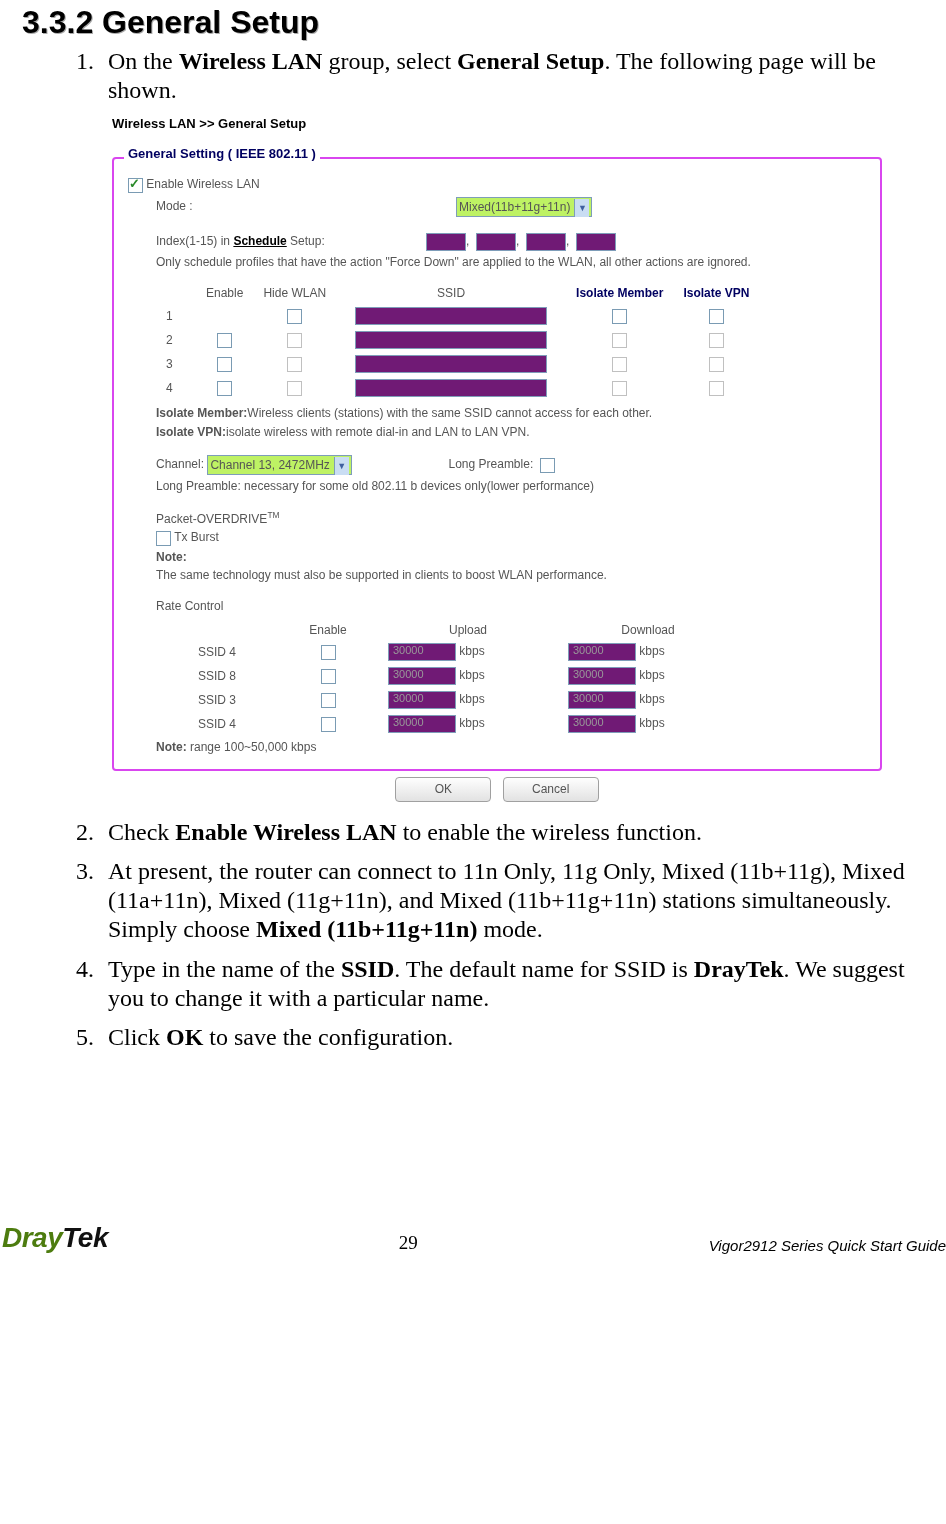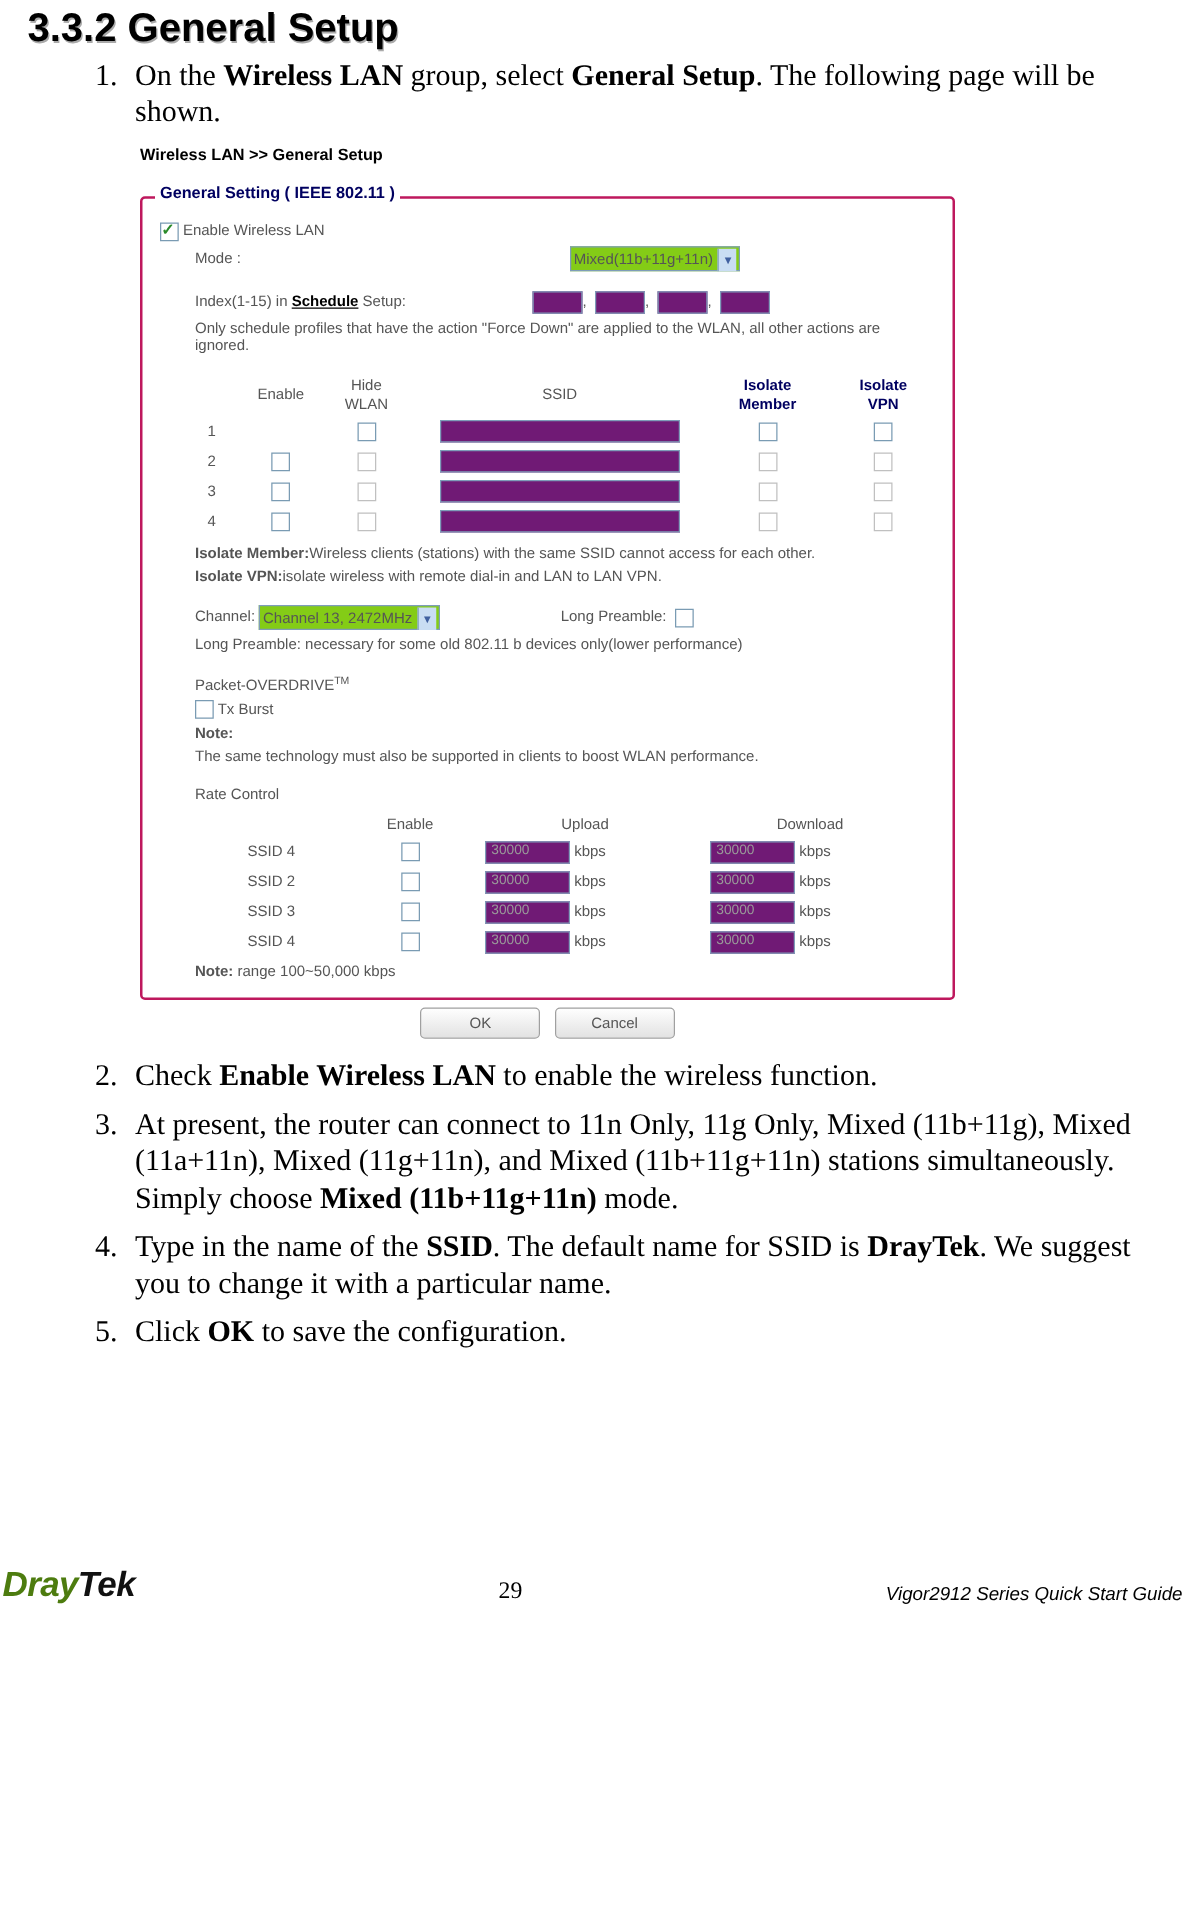--- a/index.html
+++ b/index.html
@@ -30,35 +30,35 @@
   ol.steps li {
     margin-bottom: 10px;
     padding-left: 8px;
     line-height: 1.22;
   }
   ol.steps li b { font-weight: bold; }
   .screenshot-wrap {
     margin-left: 4px;
     margin-top: 10px;
     margin-bottom: 16px;
-    width: 652px;
+    width: 770px;
   }
   .shot {
     font-family: Verdana, Arial, sans-serif;
     font-size: 12px;
     color: #555;
   }
   .shot .breadcrumb {
     color: #000;
     font-weight: bold;
     font-size: 13px;
     margin-bottom: 26px;
   }
   .panel {
-    border: 2px solid #be185d;
+    border: 2px solid #d946ef;
     border-radius: 4px;
     margin-top: 4px;
     position: relative;
     padding: 14px 14px 10px 14px;
   }
   .panel-title {
     position: absolute;
     top: -13px;
     left: 10px;
     background: #fff;
@@ -87,21 +87,21 @@
   }
   .checkbox.disabled { border-color: #c0c0c0; }
   .row { margin: 4px 0; }
   .indent { margin-left: 28px; }
   .select {
     display: inline-block;
     border: 1px solid #7e9db9;
     font-size: 12px;
     height: 18px;
     line-height: 18px;
-    background: #84cc16;
+    background: #bef264;
     color: #000;
     padding: 0 2px;
     vertical-align: middle;
   }
   .select .arrow {
     display: inline-block;
     background: #c9ddf3;
     border-left: 1px solid #7e9db9;
     width: 14px;
     text-align: center;
@@ -296,21 +296,21 @@
               <div class="td" style="width:160px;">Upload</div>
               <div class="td" style="width:160px;">Download</div>
             </div>
             <div class="tr">
               <div class="td left">SSID 4</div>
               <div class="td"><span class="checkbox"></span></div>
               <div class="td left"><span class="txt rate">30000</span> <span>kbps</span></div>
               <div class="td left"><span class="txt rate">30000</span> <span>kbps</span></div>
             </div>
             <div class="tr">
-              <div class="td left">SSID 2</div>
+              <div class="td left">SSID 8</div>
               <div class="td"><span class="checkbox"></span></div>
               <div class="td left"><span class="txt rate">30000</span> <span>kbps</span></div>
               <div class="td left"><span class="txt rate">30000</span> <span>kbps</span></div>
             </div>
             <div class="tr">
               <div class="td left">SSID 3</div>
               <div class="td"><span class="checkbox"></span></div>
               <div class="td left"><span class="txt rate">30000</span> <span>kbps</span></div>
               <div class="td left"><span class="txt rate">30000</span> <span>kbps</span></div>
             </div>

